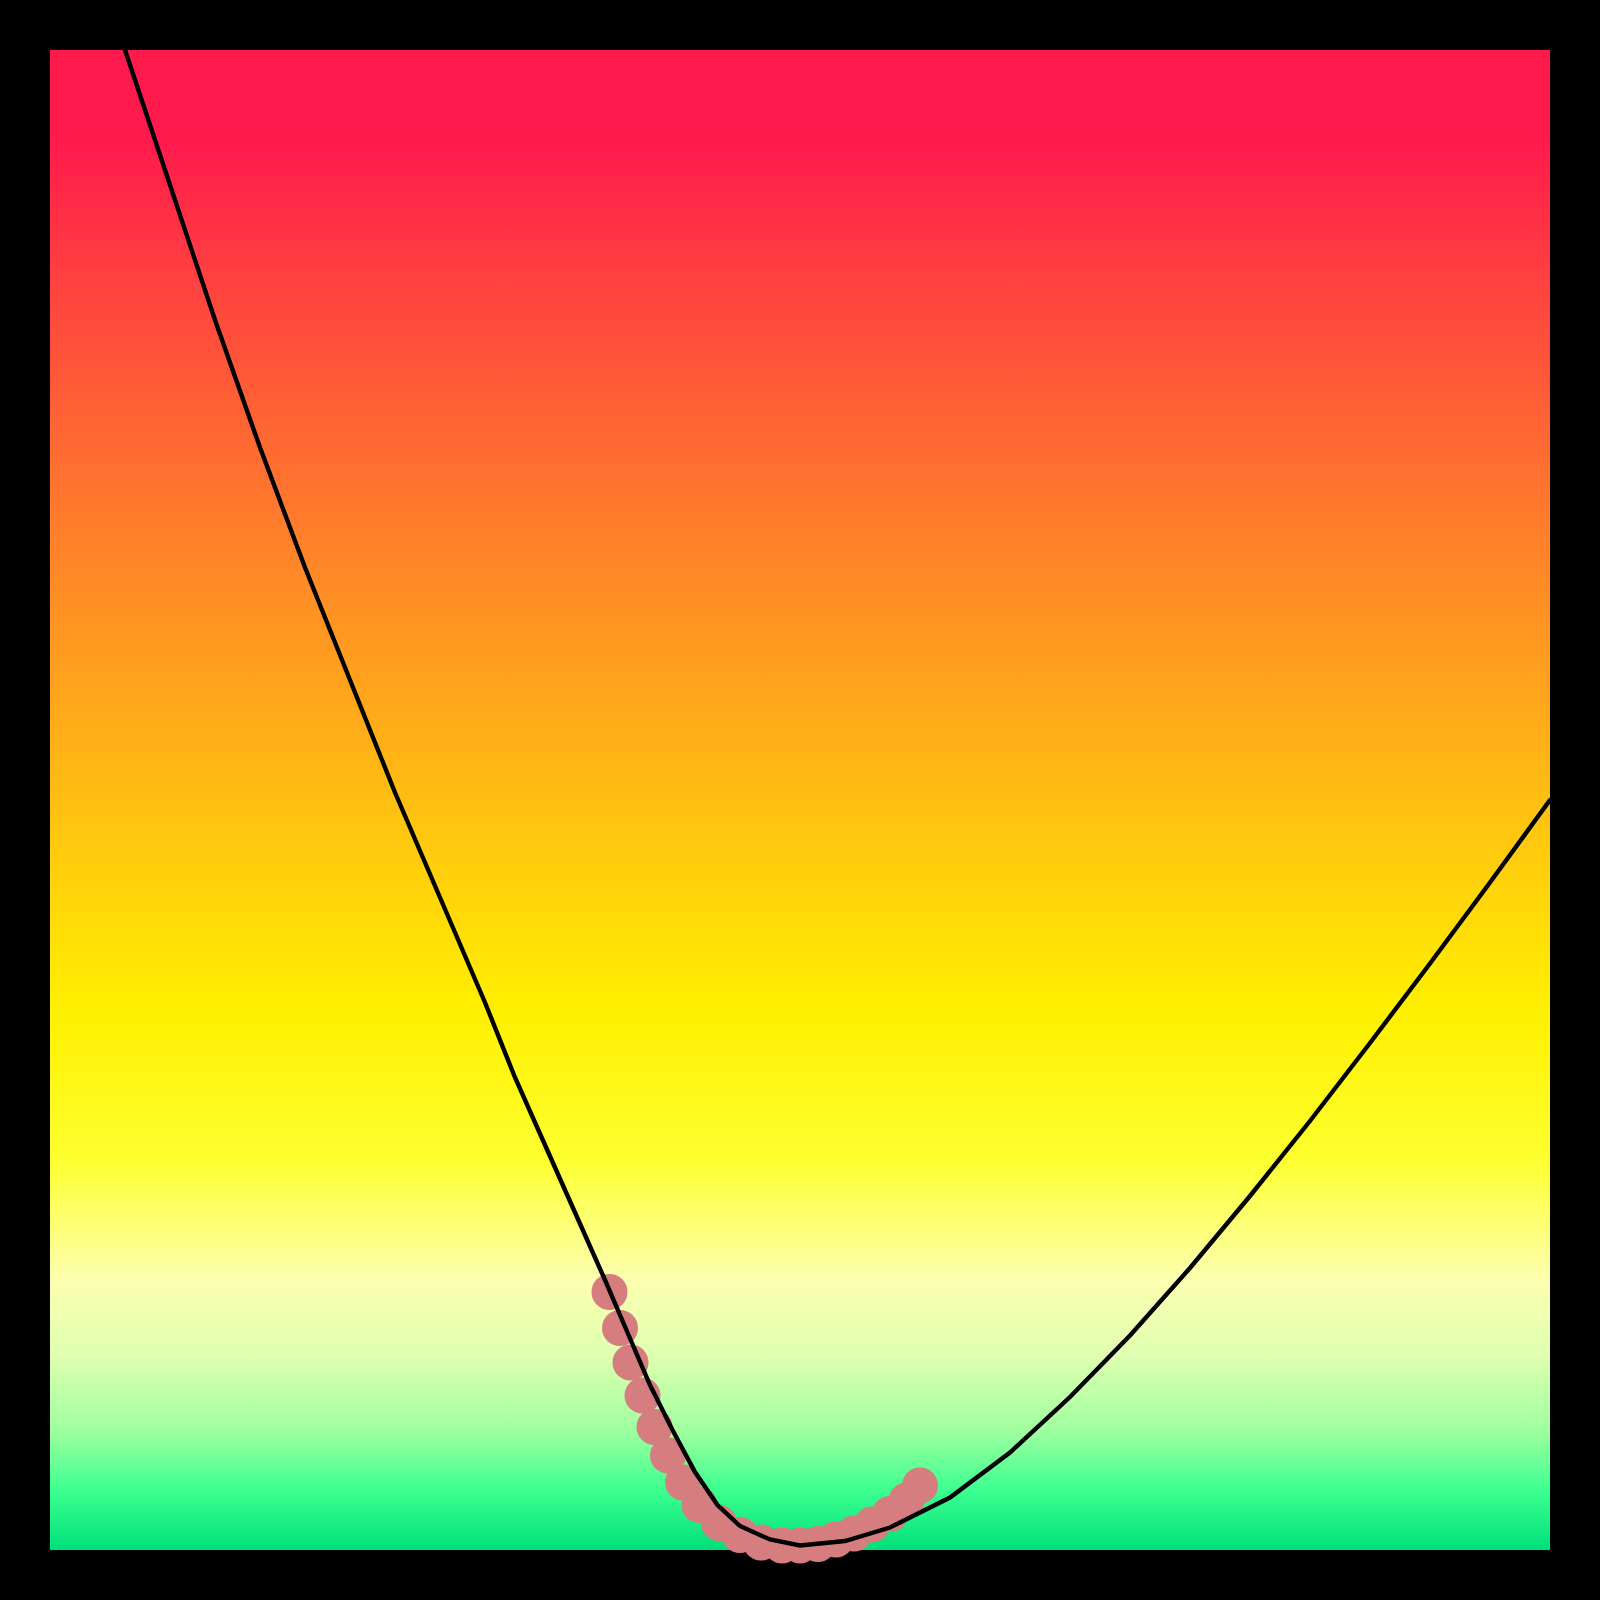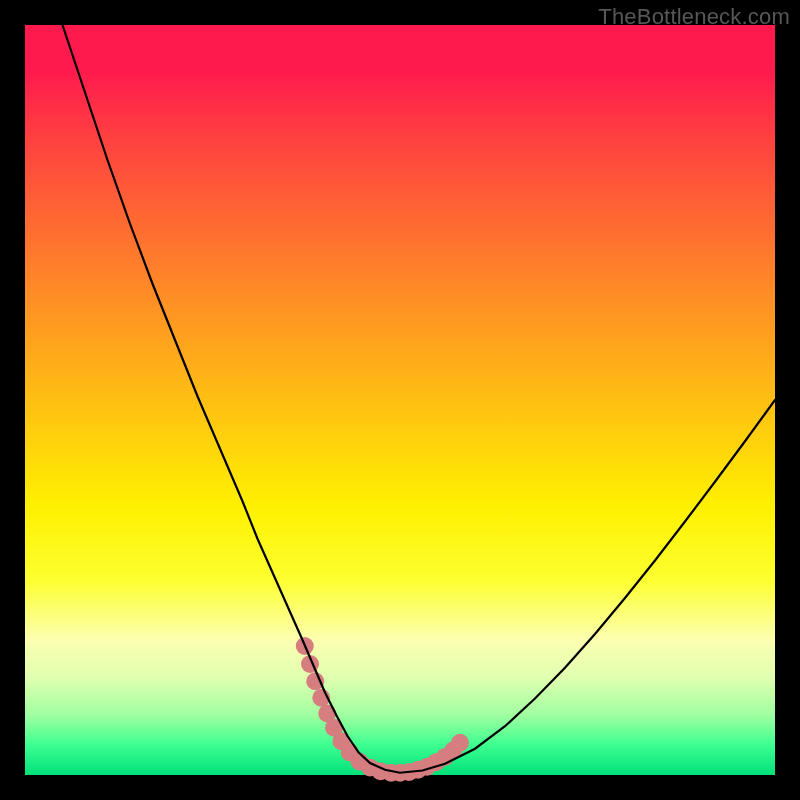--- a/index.html
+++ b/index.html
@@ -72,14 +72,13 @@
           <circle cx="393.00" cy="744.75" r="9" fill="#d67d7f"></circle>
           <circle cx="402.00" cy="741.75" r="9" fill="#d67d7f"></circle>
           <circle cx="411.00" cy="737.25" r="9" fill="#d67d7f"></circle>
           <circle cx="420.00" cy="732.00" r="9" fill="#d67d7f"></circle>
           <circle cx="428.25" cy="725.25" r="9" fill="#d67d7f"></circle>
           <circle cx="435.00" cy="717.75" r="9" fill="#d67d7f"></circle>
         </g>
       <path id="main-curve" fill="none" stroke="#000" stroke-width="2.2" stroke-linecap="round" d="M37.50 0.00 L60.00 67.50 L82.50 135.00 L105.00 198.75 L127.50 258.75 L150.00 315.00 L172.50 371.25 L195.00 423.75 L217.50 476.25 L232.50 513.75 L247.50 547.50 L262.50 581.25 L277.50 615.00 L288.75 641.25 L300.00 667.50 L311.25 690.00 L322.50 711.00 L333.75 727.50 L345.00 738.00 L360.00 744.75 L375.00 747.75 L397.50 745.50 L420.00 738.75 L450.00 723.75 L480.00 701.25 L510.00 673.50 L540.00 642.75 L570.00 609.00 L600.00 573.00 L630.00 535.50 L660.00 496.50 L690.00 456.75 L720.00 416.25 L750.00 375.00"></path>
     </svg>
   </div>
-  <div class="watermark">TheBottleneck.com</div>
 </div>
 
 </body></html>

